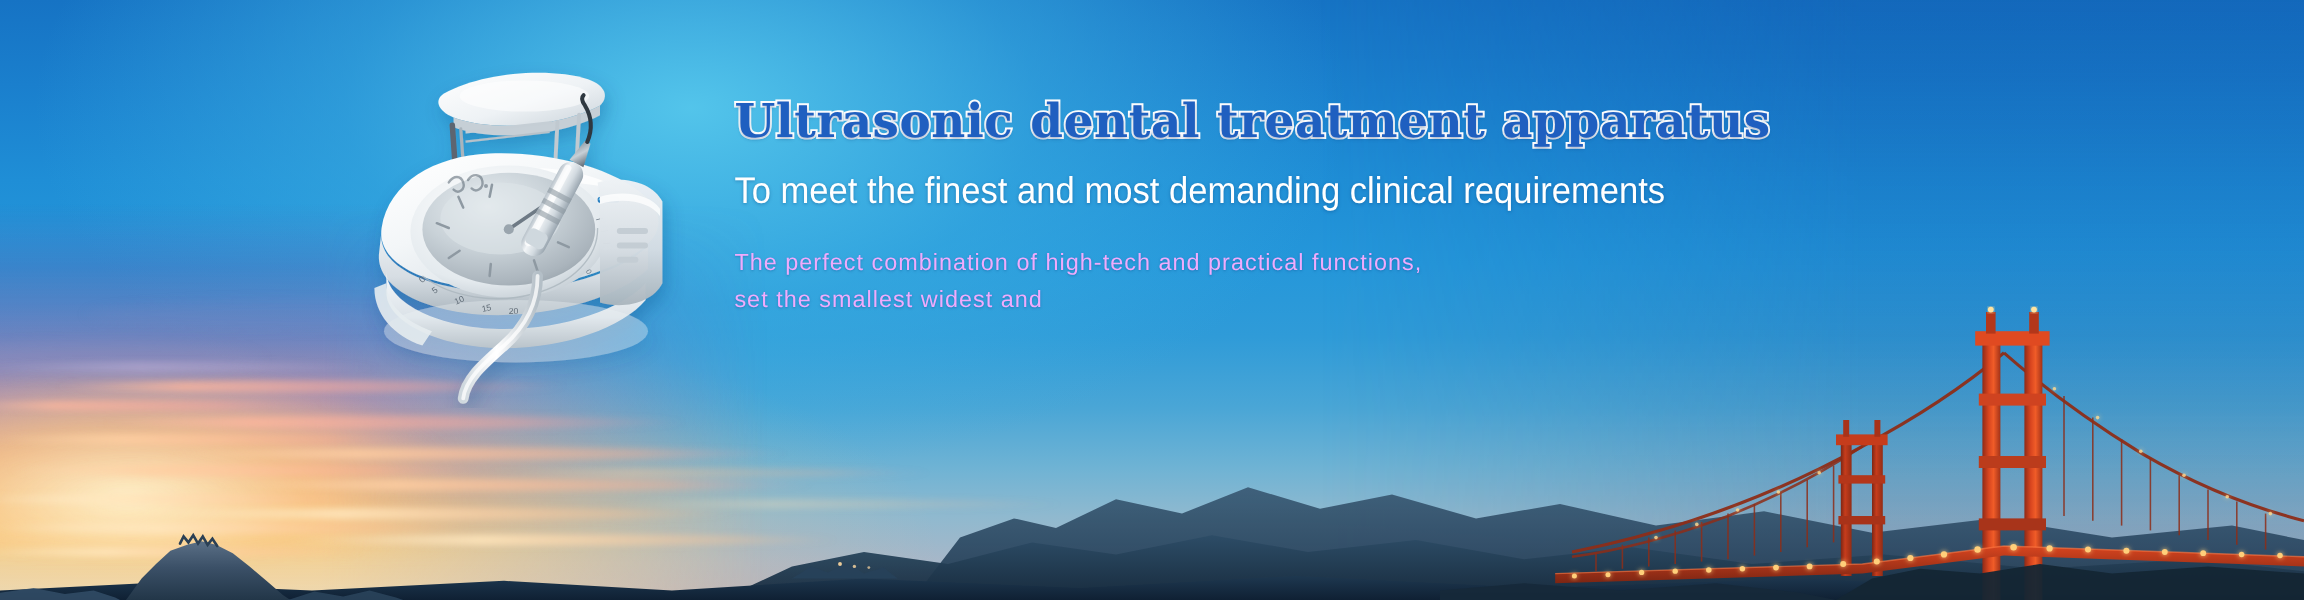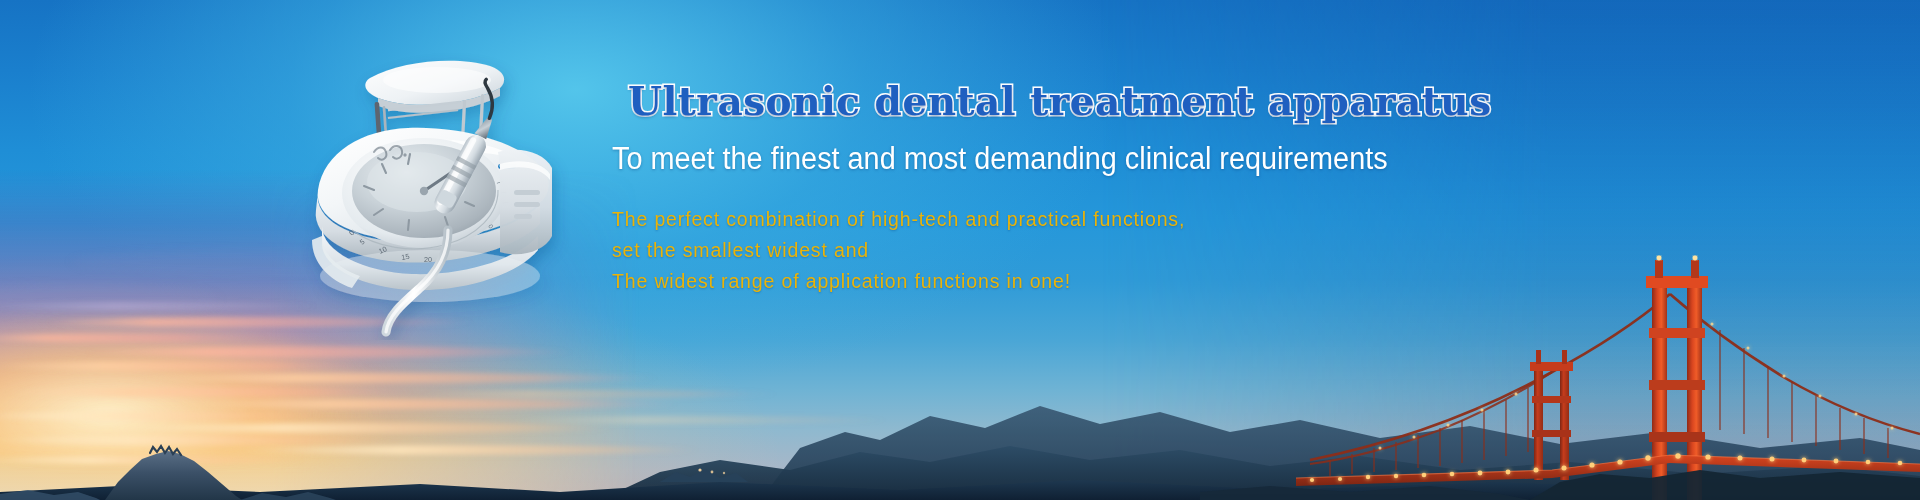--- a/index.html
+++ b/index.html
@@ -64,21 +64,21 @@
 
   
   .copy{position:absolute;left:612px;top:78px;width:760px;}
   .headline{
     font-family:"DejaVu Serif",serif;
     font-weight:bold;
     font-size:39px;
     line-height:46px;
     letter-spacing:.5px;
     color:#1f5fc0;
-    margin:0 0 16px 16px;
+    margin:0 0 16px 0;
     white-space:nowrap;
     -webkit-text-stroke:3.2px #ffffff;
     paint-order:stroke fill;
     text-shadow:0 2px 3px rgba(10,50,110,.35);
   }
   .subhead{
     font-family:"Liberation Sans",sans-serif;
     font-weight:400;
     font-size:31px;
     line-height:38px;
@@ -88,21 +88,21 @@
     transform:scaleX(.93);
     transform-origin:left center;
     text-shadow:0 1px 3px rgba(8,60,120,.40);
   }
   .body-lines{
     font-family:"Liberation Sans",sans-serif;
     font-weight:400;
     font-size:19.5px;
     line-height:31px;
     letter-spacing:.85px;
-    color:#eab308;
+    color:#f0abfc;
     white-space:nowrap;
     text-shadow:0 1px 2px rgba(8,60,120,.35);
   }
   .body-lines div{margin:0;}
 </style>
 </head>
 <body>
 
 <div class="banner">
 
@@ -481,17 +481,16 @@
 
     </g>
   </svg>
 
   <div class="copy">
     <h1 class="headline">Ultrasonic dental treatment apparatus</h1>
     <h2 class="subhead">To meet the finest and most demanding clinical requirements</h2>
     <div class="body-lines">
       <div>The perfect combination of high-tech and practical functions,</div>
       <div>set the smallest widest and</div>
-      <div>The widest range of application functions in one!</div>
     </div>
   </div>
 
 </div>
 
 </body></html>

